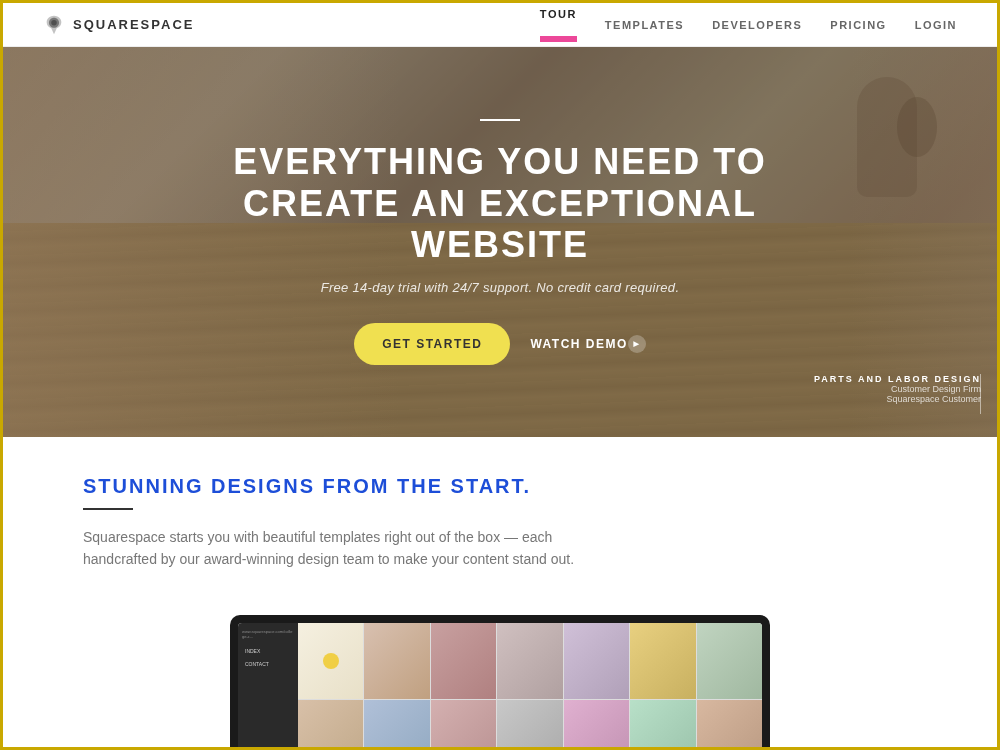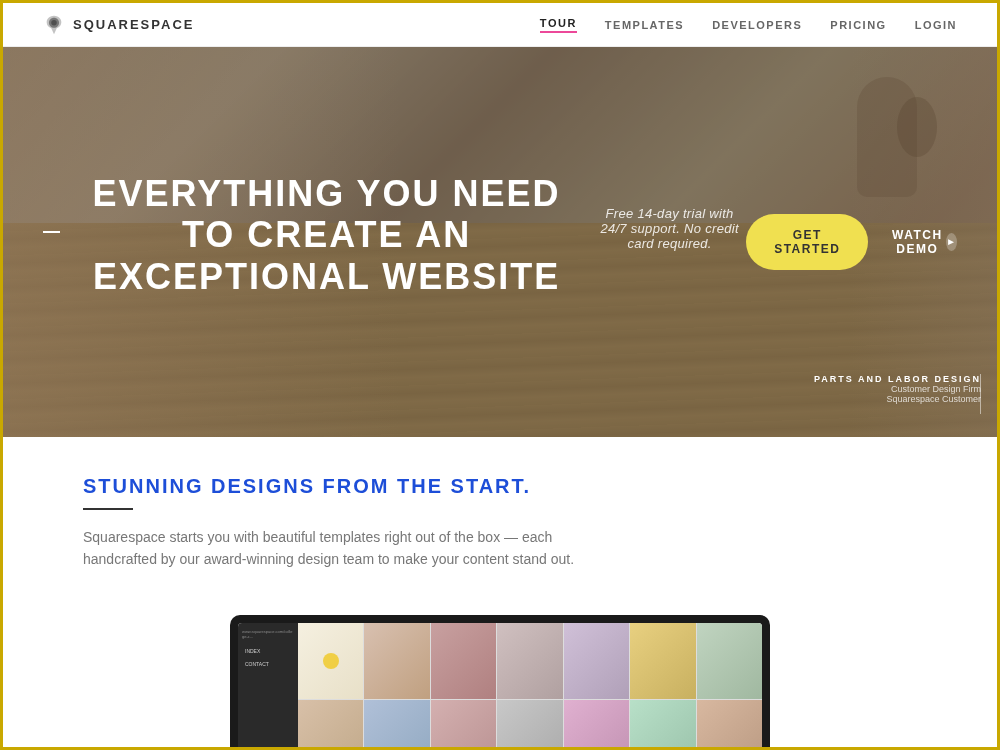--- a/index.html
+++ b/index.html
@@ -42,22 +42,22 @@
       font-size: 11px;
       font-weight: 600;
       letter-spacing: 1.5px;
       text-transform: uppercase;
       color: #666;
       cursor: pointer;
       text-decoration: none;
     }
     .nav-item.active {
       color: #222;
-      border-bottom: 2px solid #ec4899;
-      padding-bottom: 2px;
+      border-bottom: 6px solid #ec4899;
+      padding-bottom: 16px;
     }
 
     
     .hero {
       position: relative;
       height: 390px;
       overflow: hidden;
       background: #b8a898;
     }
     .hero-bg {
@@ -91,21 +91,21 @@
     
     .hero-overlay {
       position: absolute;
       inset: 0;
       background: rgba(40,30,20,0.45);
     }
     .hero-content {
       position: relative;
       z-index: 5;
       display: flex;
-      flex-direction: row;
+      flex-direction: column;
       align-items: center;
       justify-content: center;
       height: 100%;
       text-align: center;
       padding: 0 40px;
     }
     .hero-divider {
       width: 40px;
       height: 2px;
       background: #fff;

